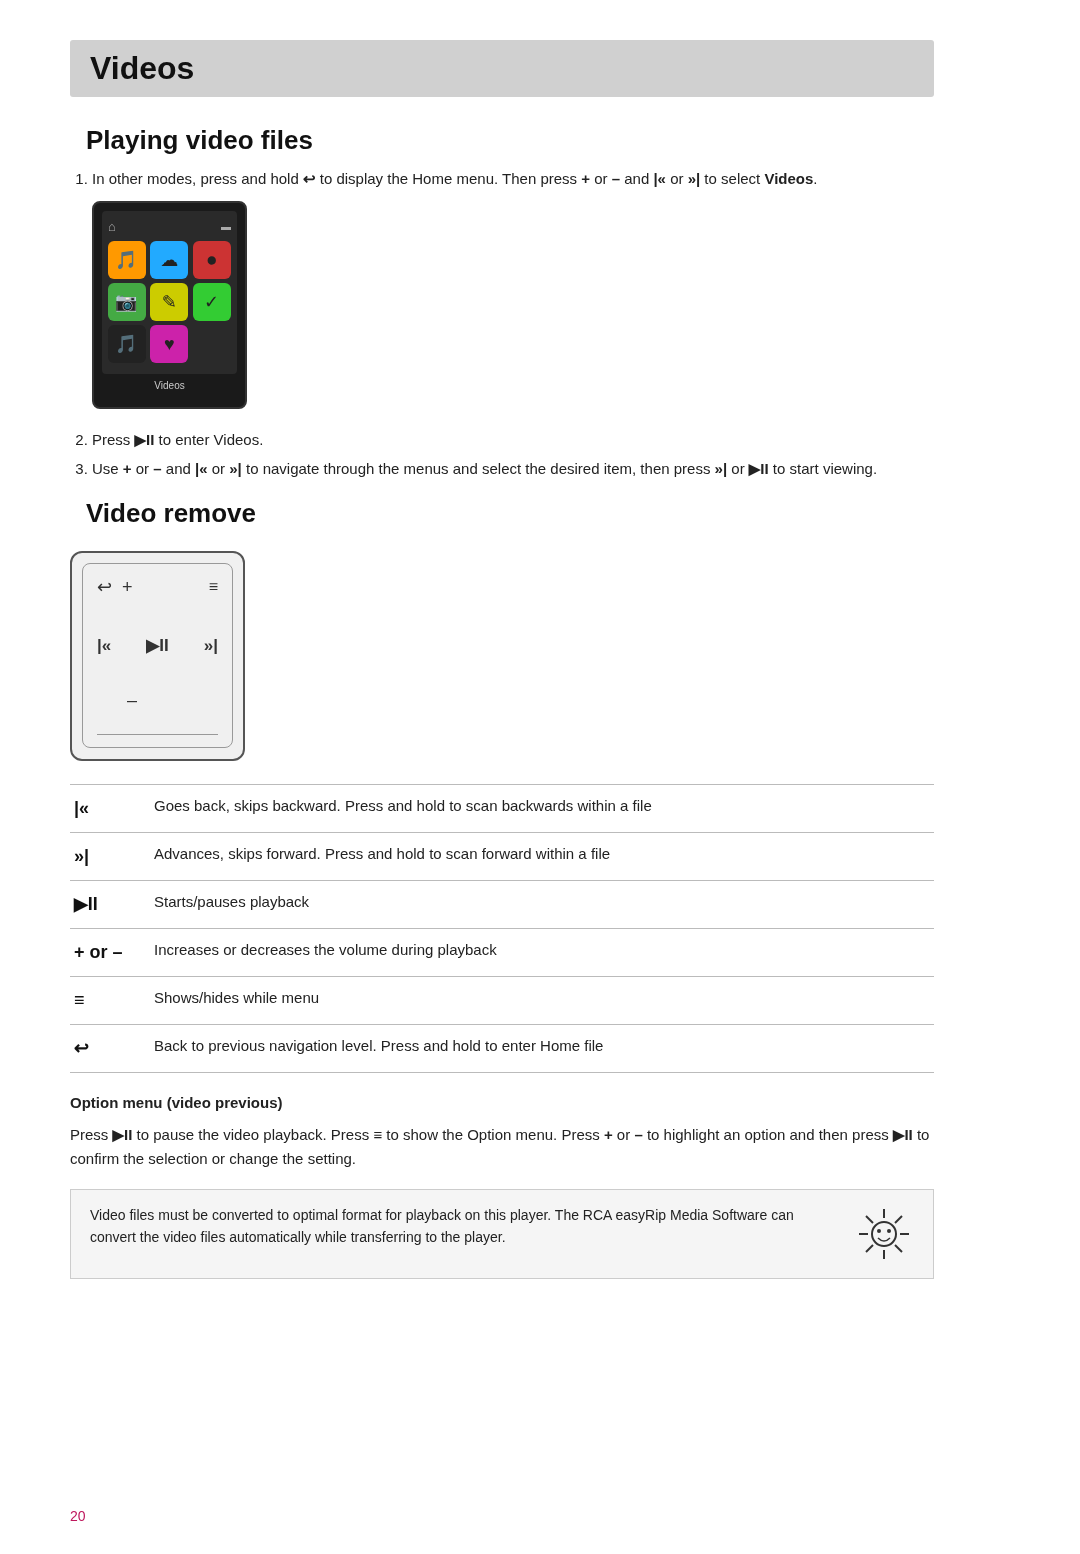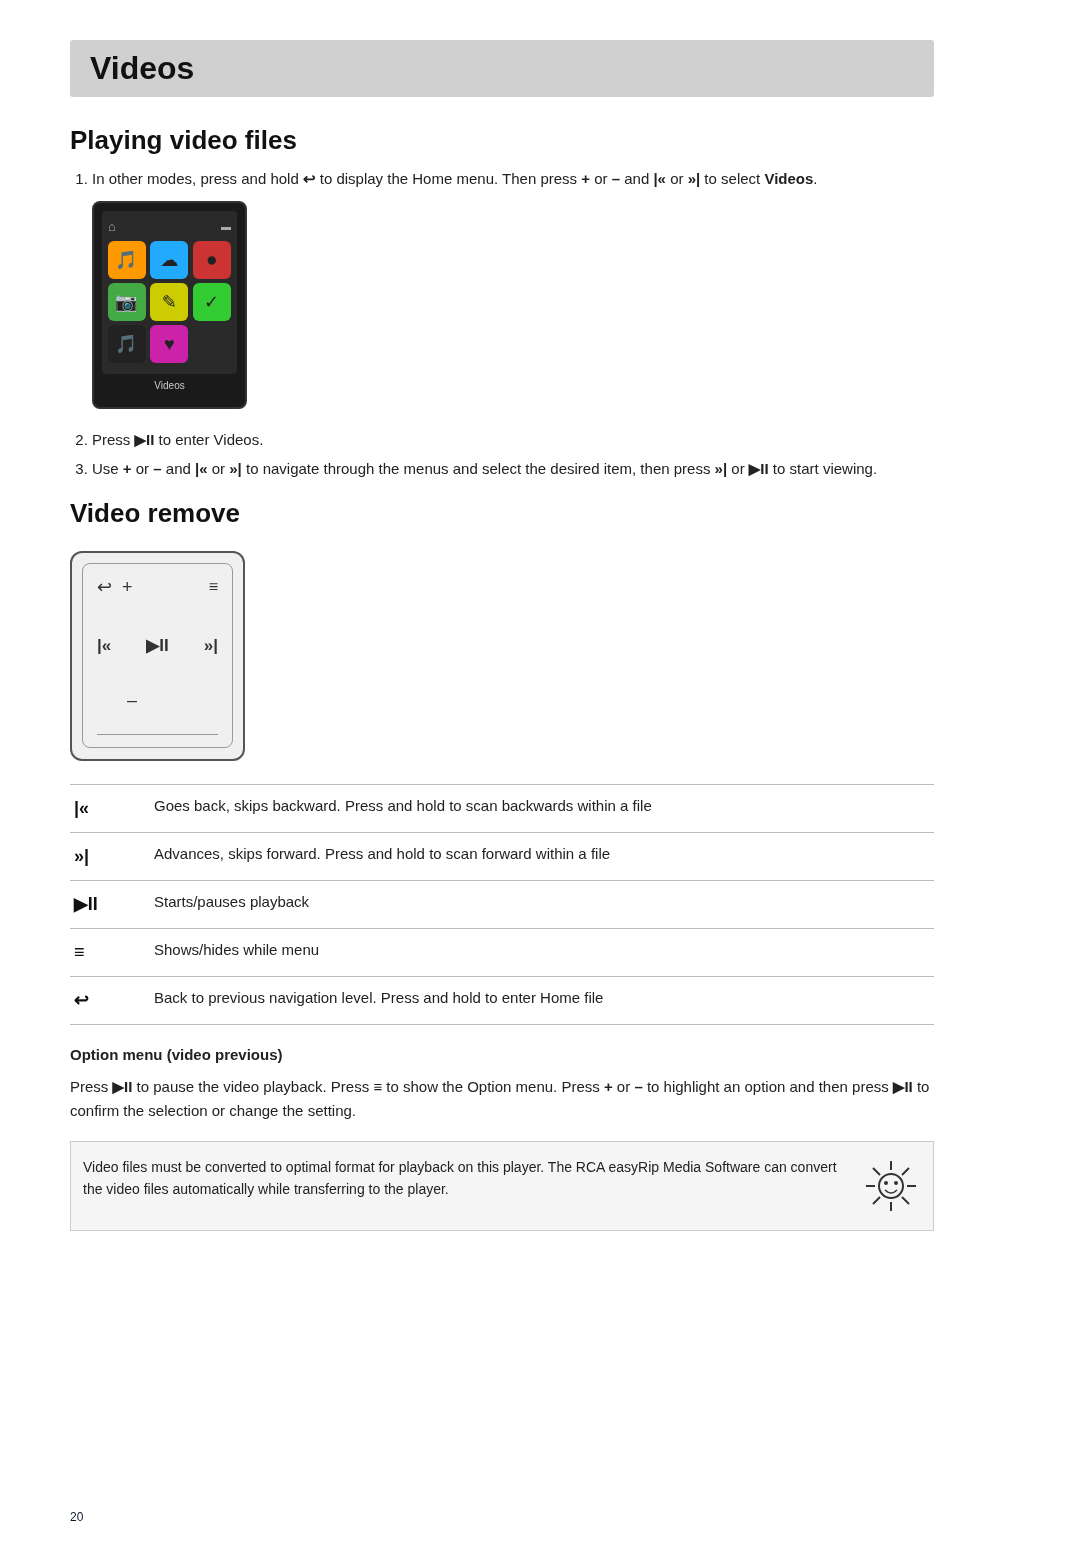--- a/index.html
+++ b/index.html
@@ -34,20 +34,21 @@
       font-weight: bold;
       color: #111;
     }
 
     
     h2 {
       font-size: 26px;
       font-weight: bold;
       color: #111;
       margin-bottom: 12px;
+      margin-left: 16px;
     }
 
     
     ol {
       padding-left: 22px;
       margin-bottom: 10px;
     }
 
     ol li {
       margin-bottom: 6px;
@@ -184,21 +185,21 @@
 
     .option-section p {
       line-height: 1.6;
       margin-bottom: 8px;
     }
 
     
     .info-box {
       background: #f5f5f5;
       border: 1px solid #ccc;
-      padding: 14px 12px;
+      padding: 14px 19px;
       display: flex;
       align-items: flex-start;
       gap: 16px;
       margin-top: 10px;
     }
 
     .info-box p {
       line-height: 1.6;
       font-size: 14px;
     }
@@ -207,22 +208,22 @@
       flex-shrink: 0;
       width: 60px;
       height: 60px;
     }
 
     
     .page-number {
       position: absolute;
       bottom: 30px;
       left: 70px;
-      font-size: 12px;
-      color: #0f172a;
+      font-size: 14px;
+      color: #be185d;
     }
 
     
     ul.option-list {
       list-style: none;
       padding-left: 10px;
     }
 
     ul.option-list li::before {
       content: '• ';
@@ -307,20 +308,24 @@
       </tr>
       <tr>
         <td><span class="symbol">»|</span></td>
         <td>Advances, skips forward. Press and hold to scan forward within a file</td>
       </tr>
       <tr>
         <td><span class="symbol">▶II</span></td>
         <td>Starts/pauses playback</td>
       </tr>
       <tr>
+        <td><span class="symbol">+ or –</span></td>
+        <td>Increases or decreases the volume during playback</td>
+      </tr>
+      <tr>
         <td><span class="symbol">≡</span></td>
         <td>Shows/hides while menu</td>
       </tr>
       <tr>
         <td><span class="symbol">↩</span></td>
         <td>Back to previous navigation level. Press and hold to enter Home file</td>
       </tr>
     </tbody>
   </table>
 

